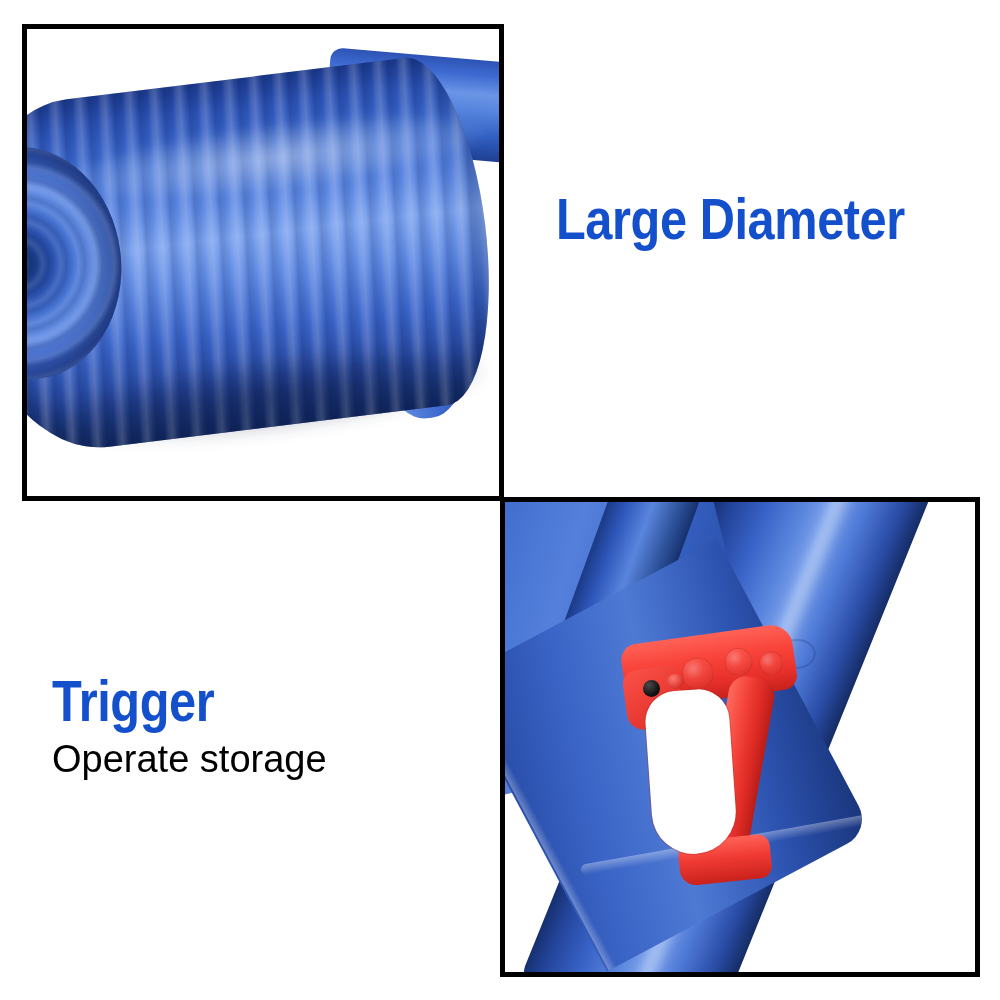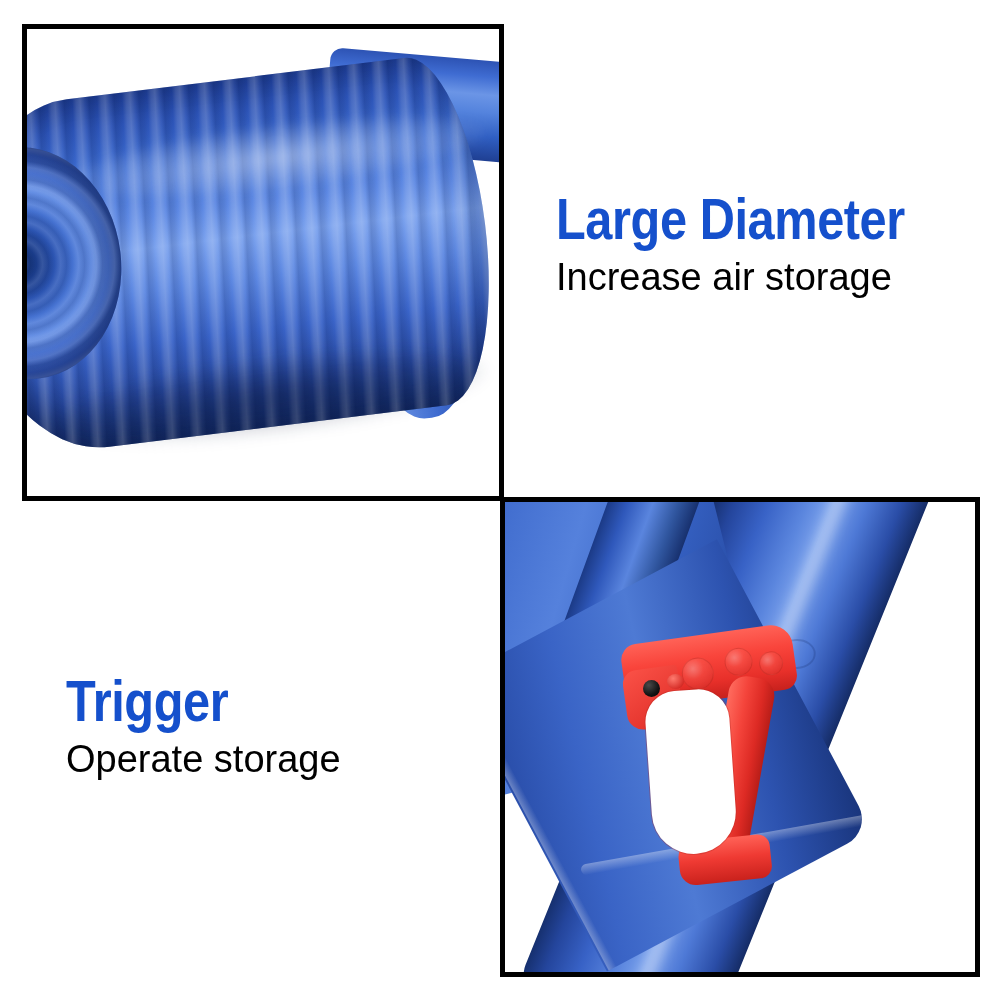--- a/index.html
+++ b/index.html
@@ -486,21 +486,21 @@
     height: 15px;
     border-radius: 50%;
     background: radial-gradient(circle at 36% 30%, #ff7a6e 0%, #d8302a 70%, #a81b16 100%);
   }
 
   
   .feature {
     position: absolute;
   }
   #feature-large-diameter { left: 556px; top: 190px; width: 420px; }
-  #feature-trigger        { left: 66px;  top: 672px; width: 400px; }
+  #feature-trigger        { left: 52px;  top: 672px; width: 400px; }
 
   .feature-title {
     margin: 0;
     color: #1550cc;
     font-family: "Liberation Sans Narrow", "Liberation Sans", sans-serif;
     font-weight: bold;
     font-size: 58px;
     line-height: 1.0;
     letter-spacing: -0.5px;
     transform: scaleX(0.84);
@@ -579,21 +579,20 @@
           <div class="pivot-dot"></div>
           <div class="pivot-dot2"></div>
         </div>
 
       </div>
     </div>
   </div>
 
   <div class="feature" id="feature-large-diameter">
     <p class="feature-title">Large Diameter</p>
-    <p class="feature-sub">Increase air storage</p>
   </div>
 
   <div class="feature" id="feature-trigger">
     <p class="feature-title">Trigger</p>
     <p class="feature-sub">Operate storage</p>
   </div>
 
 </div>
 
 </body></html>

